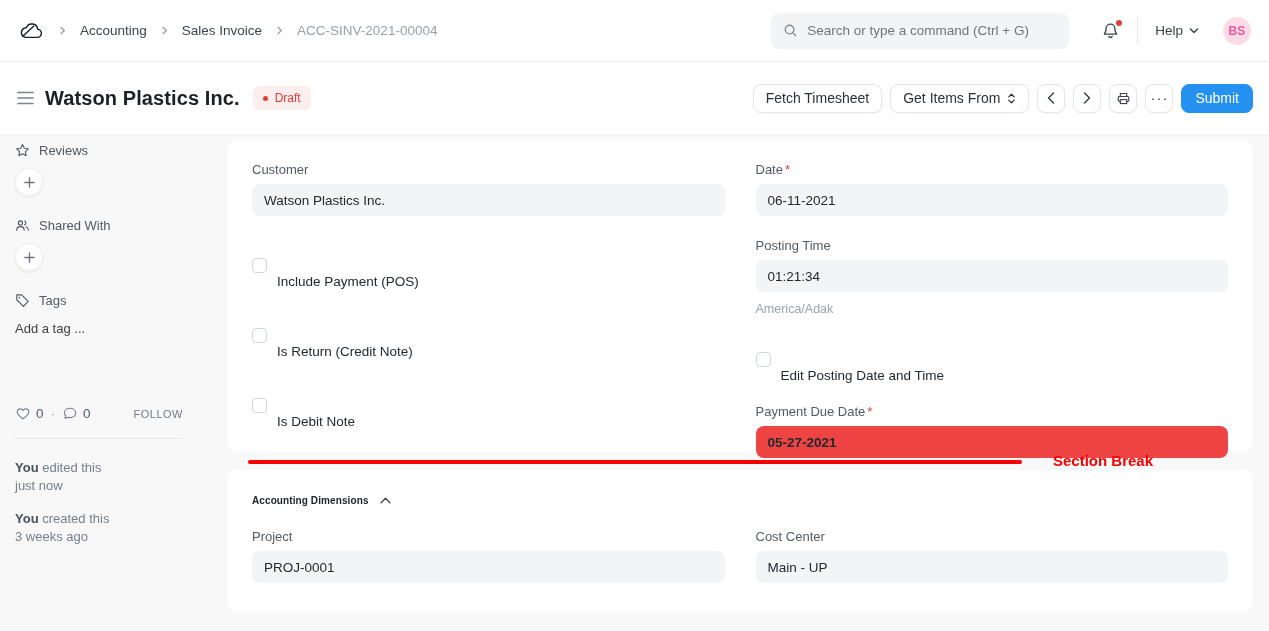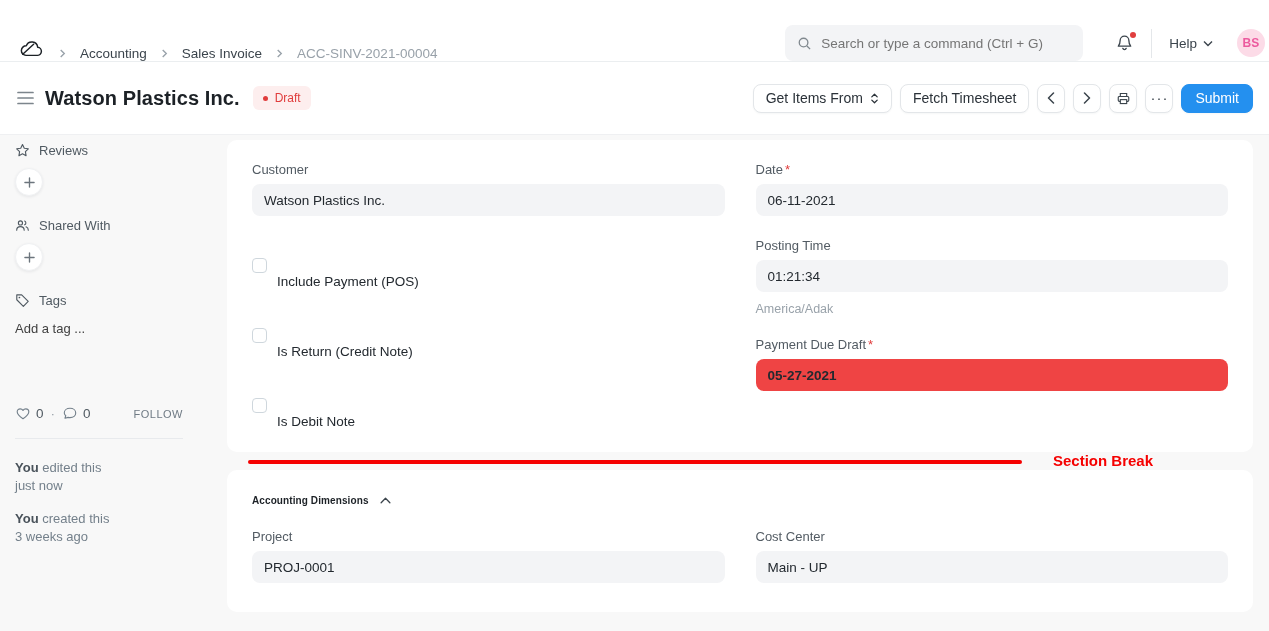--- a/index.html
+++ b/index.html
@@ -1,21 +1,21 @@
 <!DOCTYPE html>
 <html><head>
 <meta charset="utf-8">
 <style>
   * { margin:0; padding:0; box-sizing:border-box; }
   html,body { width:1269px; height:631px; overflow:hidden;
     font-family:"Liberation Sans", sans-serif; background:#f8f8f8; color:#1c2126; }
 
   
   .navbar { height:62px; background:#fff; border-bottom:1px solid #ebeef0;
-    display:flex; align-items:flex-end; padding:0 4px 0 18px; }
+    display:flex; align-items:center; padding:0 18px 0 18px; }
   .logo { width:30px; height:24px; display:flex; align-items:center; color:#1c2126; cursor:pointer; }
   .breadcrumbs { display:flex; align-items:center; gap:13px; margin-left:10px; font-size:13.5px; }
   .crumb { color:#3b444c; cursor:pointer; }
   .crumb.current { color:#98a1a9; }
   .crumb-sep { color:#98a1a9; display:flex; }
   .nav-right { margin-left:auto; display:flex; align-items:center; }
   .search-box { width:298px; height:36px; background:#f3f4f6; border-radius:8px;
     display:flex; align-items:center; padding:0 12px; gap:9px; color:#81898f; }
   .search-box input { border:none; outline:none; background:transparent; flex:1;
     font-size:13.5px; color:#6f787e; font-family:"Liberation Sans",sans-serif; }
@@ -152,29 +152,29 @@
     <svg width="17" height="14" viewBox="0 0 17 14" stroke="currentColor" stroke-width="1.7" stroke-linecap="round">
         <path d="M1 1.5h15M1 7h15M1 12.5h15"></path>
       </svg>
   </span>
   <h1 class="page-title">Watson Plastics Inc.</h1>
   <span class="status-badge">
     <span class="status-dot"></span>
     <span>Draft</span>
   </span>
   <div class="head-actions">
+    <button class="btn">Fetch Timesheet</button>
     <button class="btn">
       <span>Get Items From</span>
       <span style="display:flex;">
         <svg width="9" height="13" viewBox="0 0 10 14" fill="none" stroke="currentColor" stroke-width="1.4" stroke-linecap="round" stroke-linejoin="round">
             <path d="M2 5.2 5 2.2l3 3M2 8.8l3 3 3-3"></path>
           </svg>
       </span>
     </button>
-    <button class="btn">Fetch Timesheet</button>
     <button class="btn icon-only">
       <span style="display:flex;">
         <svg width="8" height="12" viewBox="0 0 8 12" fill="none" stroke="currentColor" stroke-width="1.5" stroke-linecap="round" stroke-linejoin="round">
             <path d="M6.5 1 1.5 6l5 5"></path>
           </svg>
         </span>
     </button>
     <button class="btn icon-only">
       <span style="display:flex;">
         <svg width="8" height="12" viewBox="0 0 8 12" fill="none" stroke="currentColor" stroke-width="1.5" stroke-linecap="round" stroke-linejoin="round">
@@ -294,22 +294,26 @@
         <div>
           <div>
             <span class="field-label"><span>Date</span><span class="req">*</span></span>
             <div class="control">06-11-2021</div>
           </div>
           <div style="margin-top:22px;">
             <span class="field-label">Posting Time</span>
             <div class="control">01:21:34</div>
             <div class="muted" style="margin-top:10px;">America/Adak</div>
           </div>
+          <div class="cb-row" style="margin-top:20px;">
+            <span class="cb-box"></span>
+            <span class="cb-label">Edit Posting Date and Time</span>
+          </div>
           <div style="margin-top:21px;">
-            <span class="field-label"><span>Payment Due Draft</span><span class="req">*</span></span>
+            <span class="field-label"><span>Payment Due Date</span><span class="req">*</span></span>
             <div class="control emph">05-27-2021</div>
           </div>
         </div>
       </div>
     </div>
 
     <div class="annotation-row">
       <div class="red-line" style="background: rgb(245, 0, 0);"></div>
       <div class="annotation-label" style="color: rgb(245, 0, 0);">Section Break</div>
     </div>

